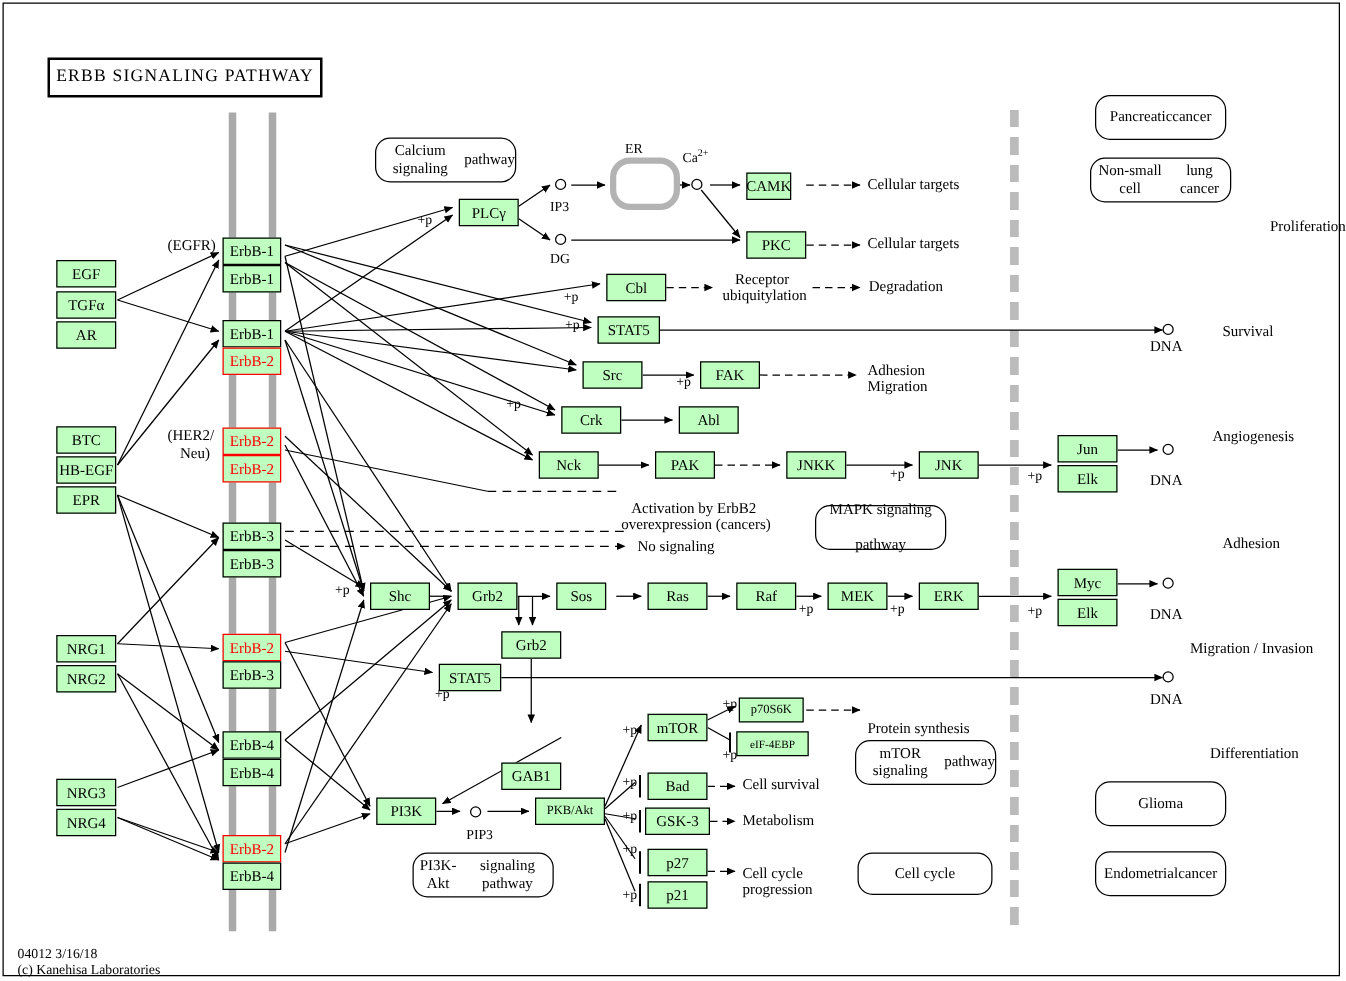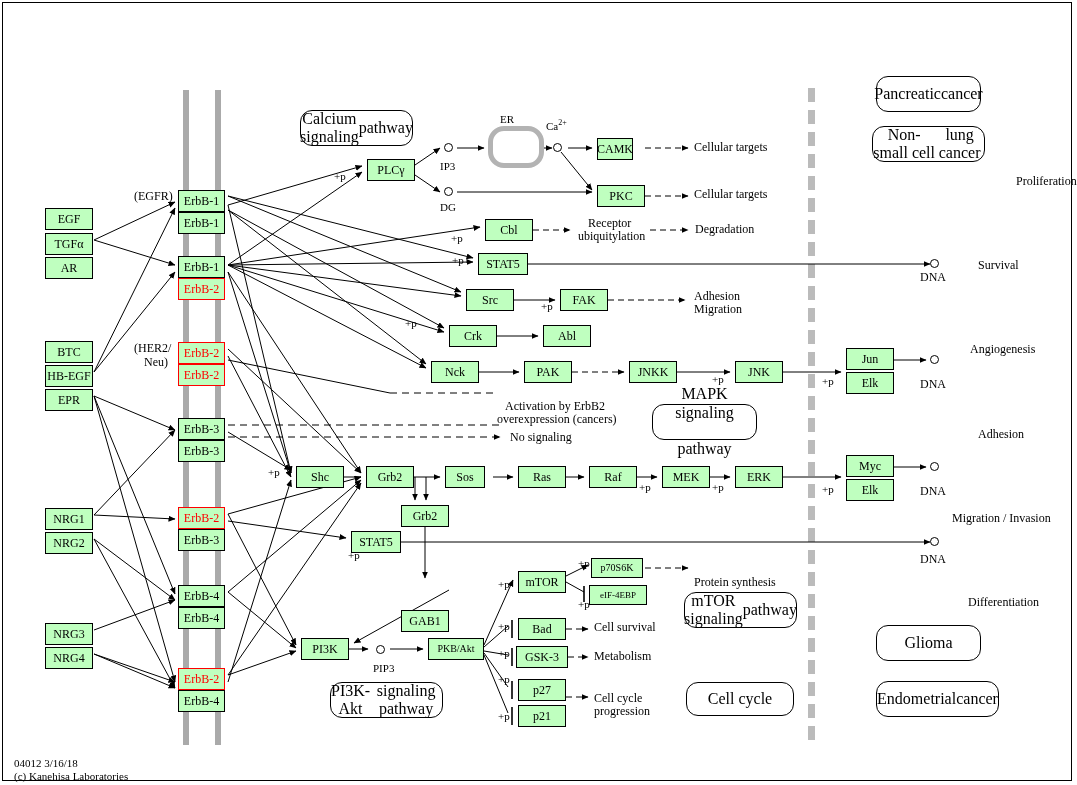--- a/index.html
+++ b/index.html
@@ -6,38 +6,39 @@
   body{font-family:"Liberation Serif", serif;}
   #page{position:relative;width:1077px;height:785px;background:#fff;overflow:hidden;}
   #frame{position:absolute;left:2px;top:2px;width:1070px;height:779px;border:1px solid #000;box-sizing:border-box;}
   .node{position:absolute;box-sizing:border-box;background:#bfffbf;border:1px solid #000;
         font-family:"Liberation Serif",serif;font-size:12px;color:#000;
         display:flex;align-items:center;justify-content:center;white-space:nowrap;line-height:1;}
   .node.red{border-color:#ff0000;color:#ff0000;}
   .node.sm{font-size:10px;}
   .node.xs{font-size:9px;}
   .round{position:absolute;box-sizing:border-box;background:#fff;border:1px solid #000;border-radius:12px;
-         font-family:"Liberation Serif",serif;font-size:16px;color:#000;
+         font-family:"Liberation Serif",serif;font-size:12px;color:#000;
          display:flex;align-items:center;justify-content:center;text-align:center;line-height:1.15;}
   .txt{position:absolute;font-family:"Liberation Serif",serif;font-size:12px;color:#000;
        white-space:nowrap;line-height:1.15;}
   .title{position:absolute;left:38px;top:46px;width:216px;height:28px;border:2px solid #000;background:#fff;
          display:flex;align-items:center;justify-content:center;font-size:14px;letter-spacing:1px;}
   .memb{position:absolute;background:#aaaaaa;width:6px;}
   .dnacirc{position:absolute;width:9px;height:9px;border:1.5px solid #000;border-radius:50%;background:#fff;box-sizing:border-box;}
   .er{position:absolute;border:5px solid #b3b3b3;border-radius:16px;background:#fff;box-sizing:border-box;}
   svg.ov{position:absolute;left:0;top:0;width:1077px;height:785px;pointer-events:none;}
   .foot{position:absolute;font-size:11px;font-family:"Liberation Serif",serif;}
 </style>
 </head>
 <body>
 
 <div id="page">
   <div id="frame"></div>
 
+  <div class="title">ERBB  SIGNALING  PATHWAY</div>
 
   <div class="memb" style="left:183px;top:90px;height:655px;"></div>
   <div class="memb" style="left:215px;top:90px;height:655px;"></div>
 
   <div style="position:absolute;left:808px;top:88px;width:7px;height:658px;background:repeating-linear-gradient(#bbbbbb 0 14px,transparent 14px 22px);"></div>
 
   <div class="er" style="left:488px;top:126px;width:56px;height:42px;"></div>
 
   <svg class="ov" viewBox="0 0 1077 785">
     <defs>
@@ -261,21 +262,21 @@
         <span>cancer</span>
       </div>
       <div class="round" style="left:872px;top:126px;width:113px;height:36px;font-family:Liberation Serif, serif;">
         <span>Non-small cell</span>
         <br>
         <span>lung cancer</span>
       </div>
       <div class="round" style="left:876px;top:625px;width:105px;height:36px;">
         <span>Glioma</span>
       </div>
-      <div class="round" style="left:876px;top:681px;width:123px;height:36px;">
+      <div class="round" style="left:876px;top:681px;width:105px;height:36px;">
         <span>Endometrial</span>
         <br>
         <span>cancer</span>
       </div>
       <div class="txt" style="left:500px;top:113px;font-size:11px;">ER</div>
       <div class="txt" style="left:440px;top:160px;font-size:11px;">IP3</div>
       <div class="txt" style="left:440px;top:201px;font-size:11px;">DG</div>
       <div class="txt" style="left:373px;top:662px;font-size:11px;">PIP3</div>
       <div class="txt" style="left:334px;top:170px;font-size:11px;">+p</div>
       <div class="txt" style="left:451px;top:232px;font-size:11px;">+p</div>

